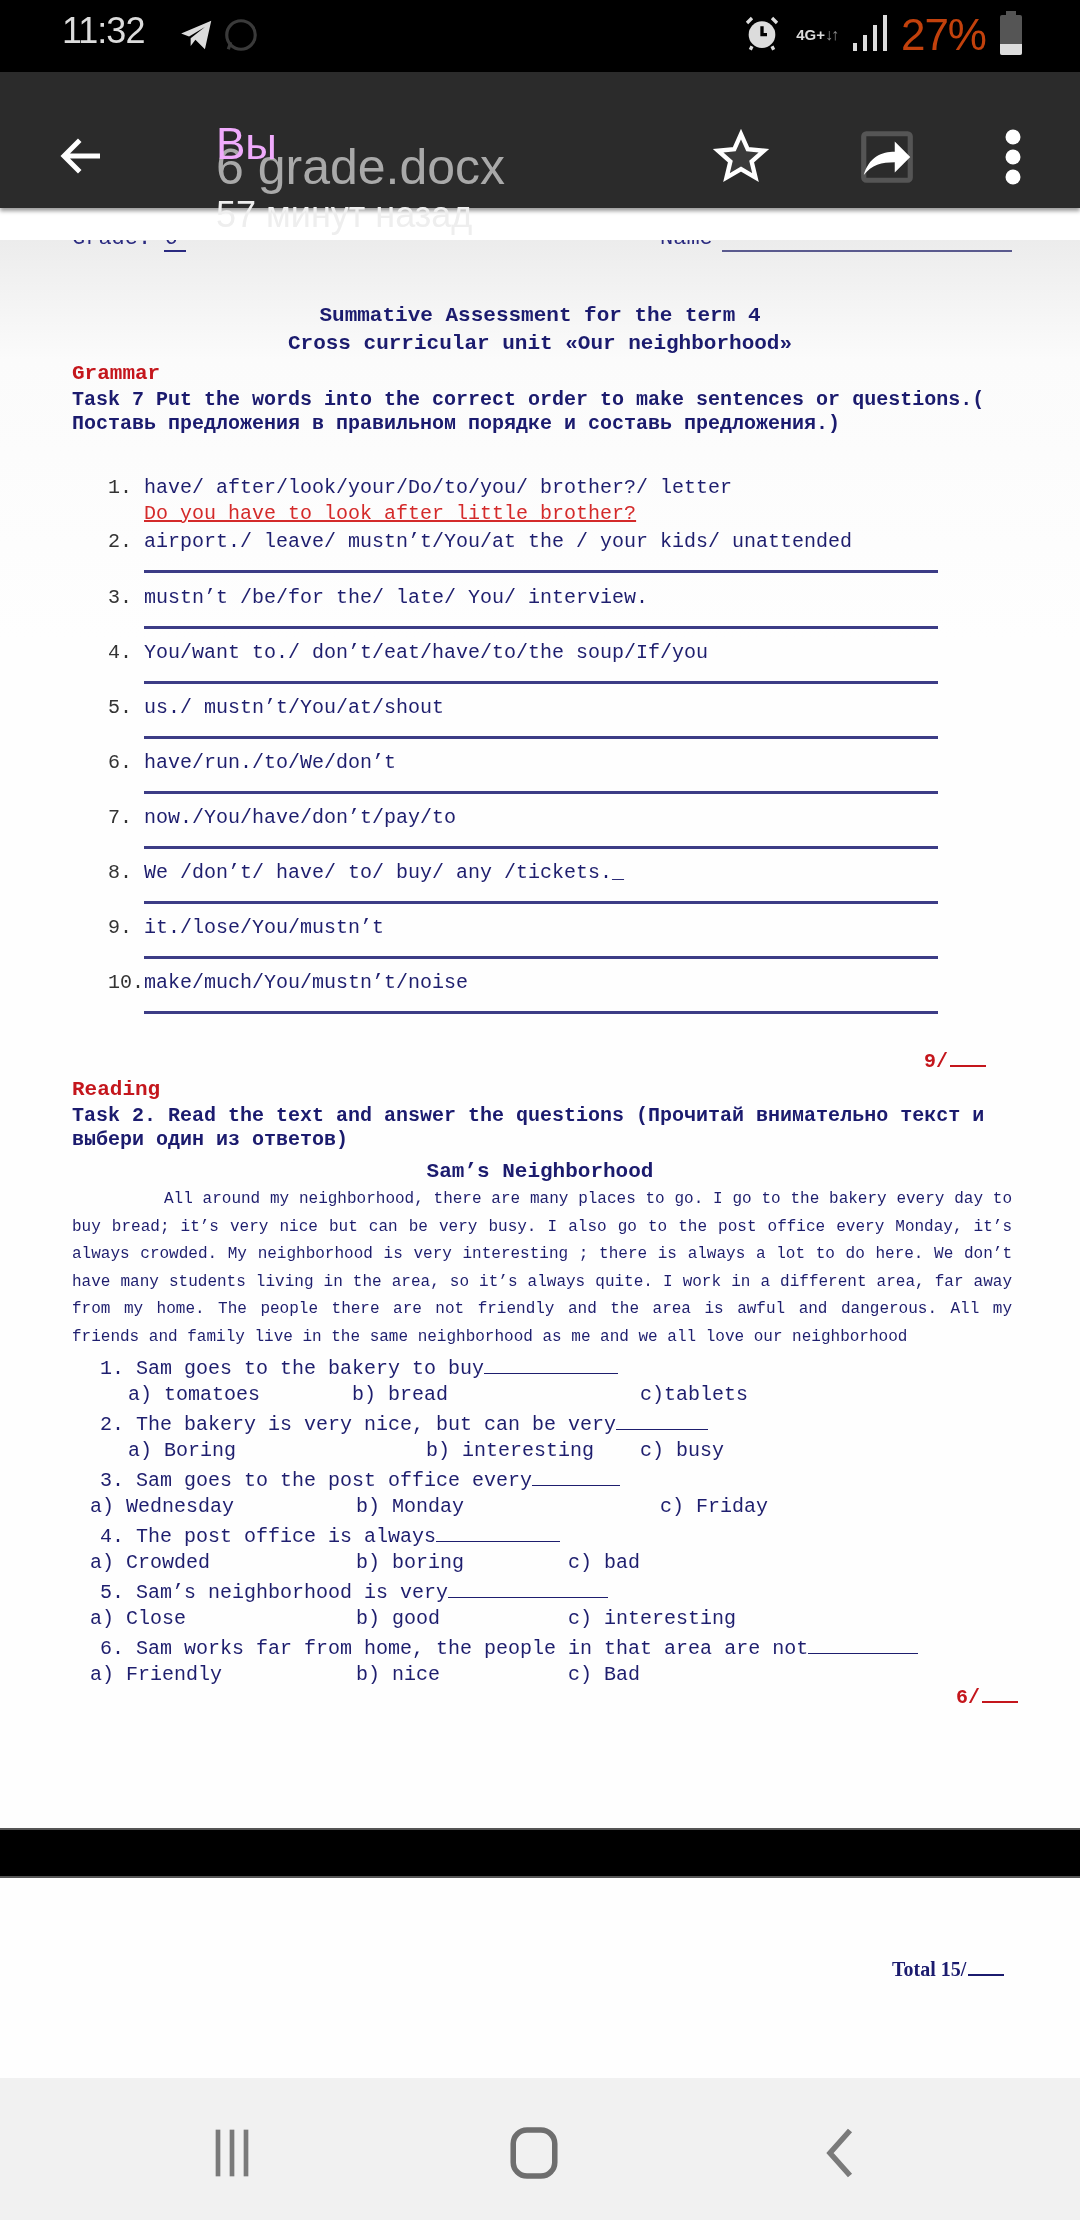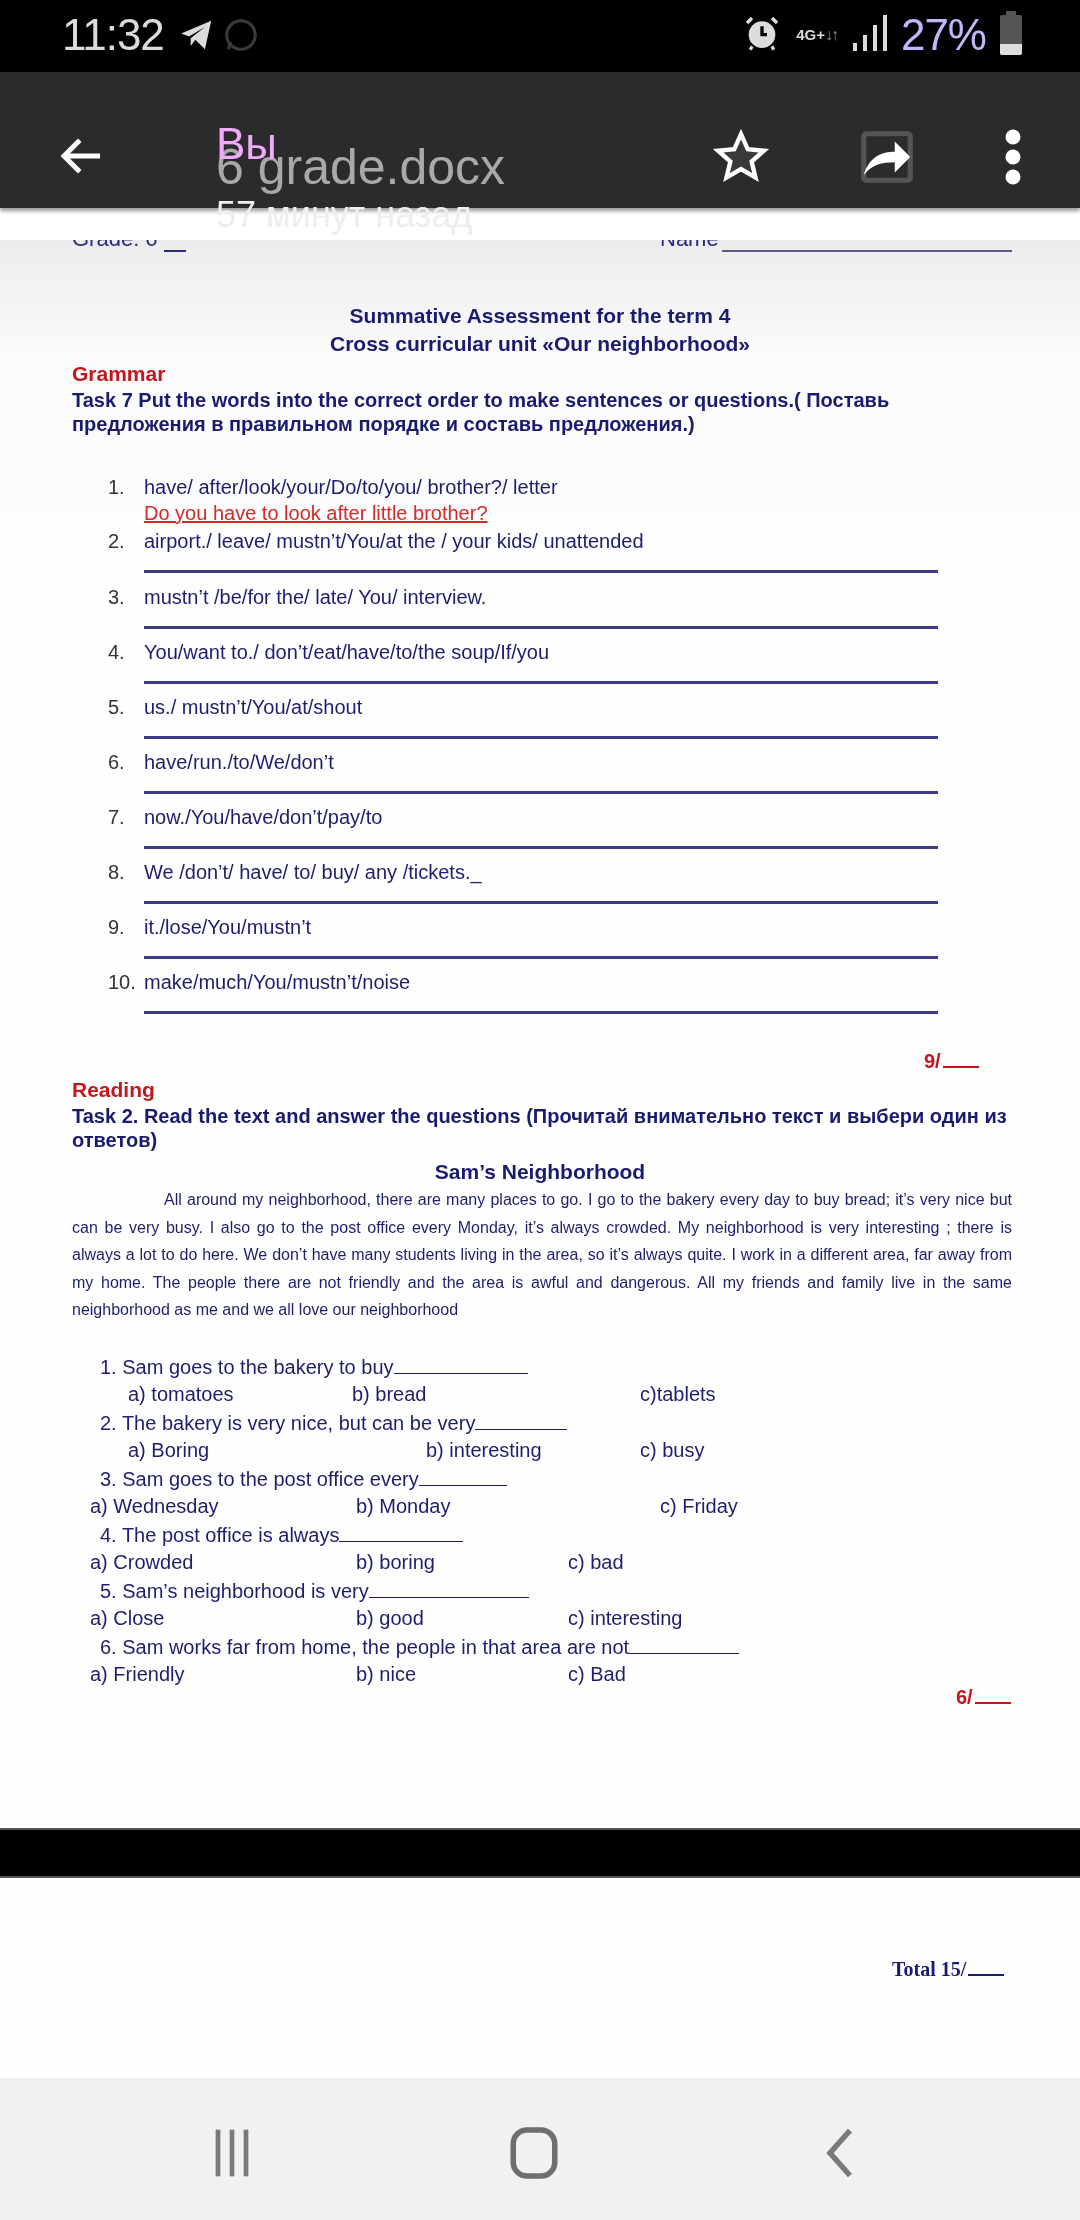--- a/index.html
+++ b/index.html
@@ -1,44 +1,44 @@
 <!DOCTYPE html>
 <html><head>
   <meta charset="utf-8">
   <style>
     * { box-sizing: border-box; margin: 0; padding: 0; }
     html, body { width: 1080px; height: 2220px; overflow: hidden; background: #ffffff; }
     body { position: relative; font-family: "Liberation Sans", sans-serif; }
 
     
     .status-bar { position: absolute; left: 0; top: 0; width: 1080px; height: 72px; background: #000; color: #dcdcdc; }
-    .status-time { position: absolute; left: 62px; top: 10px; font-size: 44px; font-family: "Liberation Sans", sans-serif; color: #dcdcdc; letter-spacing: -1px; }
+    .status-time { position: absolute; left: 62px; top: 10px; font-size: 36px; font-family: "Liberation Sans", sans-serif; color: #dcdcdc; letter-spacing: -1px; }
     .status-left-icons { position: absolute; left: 178px; top: 16px; display: flex; gap: 6px; align-items: center; }
     .status-right { position: absolute; right: 58px; top: 10px; display: flex; align-items: center; gap: 14px; }
     .net-badge { display: flex; flex-direction: row; align-items: center; font-size: 15px; font-weight: bold; line-height: 16px; color: #dcdcdc; }
     .net-arrows { font-size: 16px; color: #8a8a8a; letter-spacing: -2px; }
-    .battery-pct { font-size: 44px; color: #c4b5fd; letter-spacing: -1px; }
+    .battery-pct { font-size: 44px; color: #c2410c; letter-spacing: -1px; }
     .battery { width: 22px; height: 40px; position: relative; background: #555; border-radius: 2px; }
     .battery::before { content: ""; position: absolute; left: 6px; top: -4px; width: 10px; height: 5px; background: #555; }
     .battery-fill { position: absolute; left: 0; bottom: 0; width: 100%; background: #dcdcdc; border-radius: 0 0 2px 2px; }
 
     
     .app-bar { position: absolute; left: 0; top: 72px; width: 1080px; height: 136px; background: #2b2b2b; box-shadow: 0 3px 4px rgba(0,0,0,0.4); z-index: 5; }
     .back-btn { position: absolute; left: 52px; top: 54px; width: 60px; height: 60px; display: flex; align-items: center; justify-content: center; cursor: pointer; }
     .title-wrap { position: absolute; left: 216px; top: 30px; }
     .owner { position: absolute; left: 0; top: 17px; font-size: 44px; color: #f0abfc; white-space: nowrap; }
     .filename { position: absolute; left: 0; top: 36px; font-size: 50px; color: #a9a9a9; white-space: nowrap; }
     .subtitle { position: absolute; left: 0; top: 92px; font-size: 36px; color: #eeeeee; white-space: nowrap; }
     .app-action { position: absolute; top: 50px; width: 70px; height: 70px; display: flex; align-items: center; justify-content: center; cursor: pointer; }
     .star-btn { left: 706px; }
     .share-btn { left: 852px; }
     .more-btn { left: 978px; }
 
     
-    .doc { position: absolute; left: 0; top: 240px; width: 1080px; height: 1828px; background: linear-gradient(#ececec 0px, #fbfbfb 120px, #fefefe 400px); overflow: hidden; font-family: Liberation Sans, sans-serif; color: #1e1e6e; }
+    .doc { position: absolute; left: 0; top: 240px; width: 1080px; height: 1828px; background: linear-gradient(#ececec 0px, #fbfbfb 120px, #fefefe 400px); overflow: hidden; font-family: Liberation Mono, monospace; color: #1e1e6e; }
     .doc-page2 { position: absolute; left: 0; top: 1878px; width: 1080px; height: 200px; background: #fefefe; font-family: "Liberation Serif", serif; }
     .page-gap { position: absolute; left: 0; top: 1828px; width: 1080px; height: 50px; background: #000; border-top: 2px solid #555; border-bottom: 2px solid #555; }
 
     .grade-line { position: absolute; left: 72px; top: -14px; font-size: 22px; color: #2a2a80; }
     .name-line { position: absolute; left: 660px; top: -14px; font-size: 22px; color: #2a2a80; }
     .name-rule { position: absolute; left: 722px; top: 10px; width: 290px; border-bottom: 2px solid #5a5a8e; }
     .grade-rule { position: absolute; left: 164px; top: 10px; width: 22px; border-bottom: 2px solid #2a2a80; }
 
     .title-center { position: absolute; left: 0; width: 1080px; text-align: center; font-weight: bold; font-size: 21px; color: #1b1b6e; }
     .section-head { position: absolute; left: 72px; font-weight: bold; font-size: 21px; color: #c4161c; }

